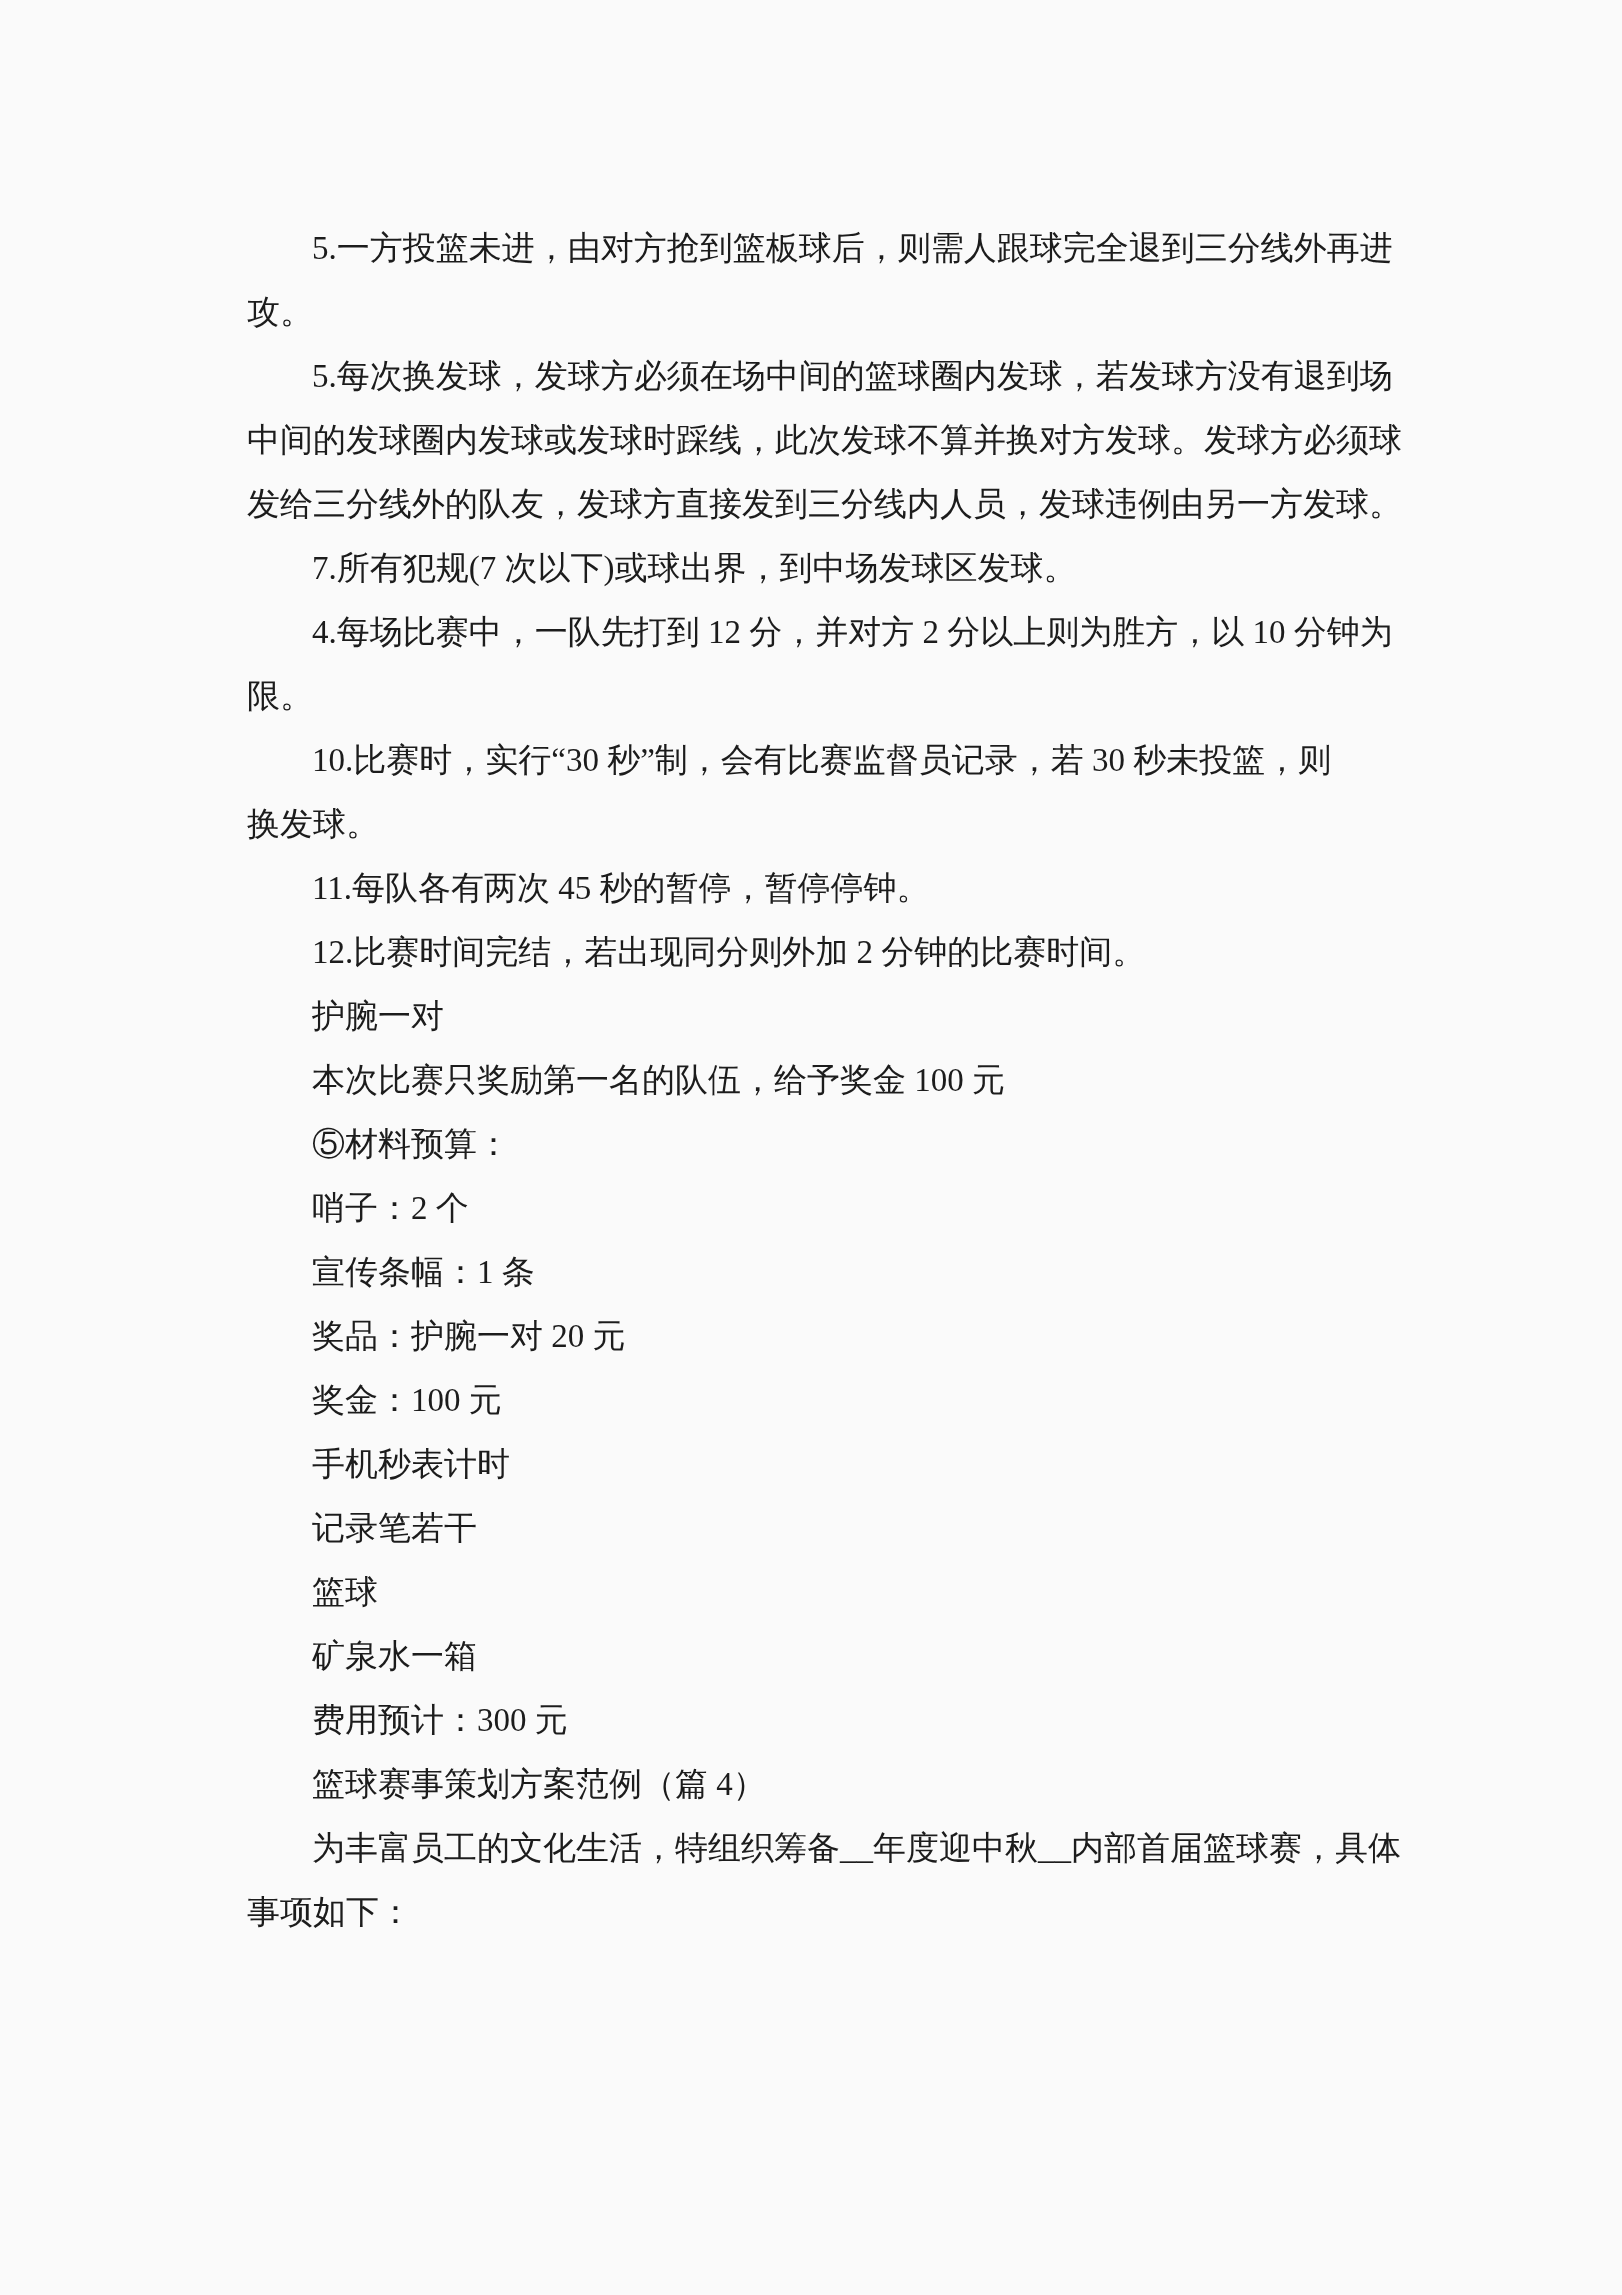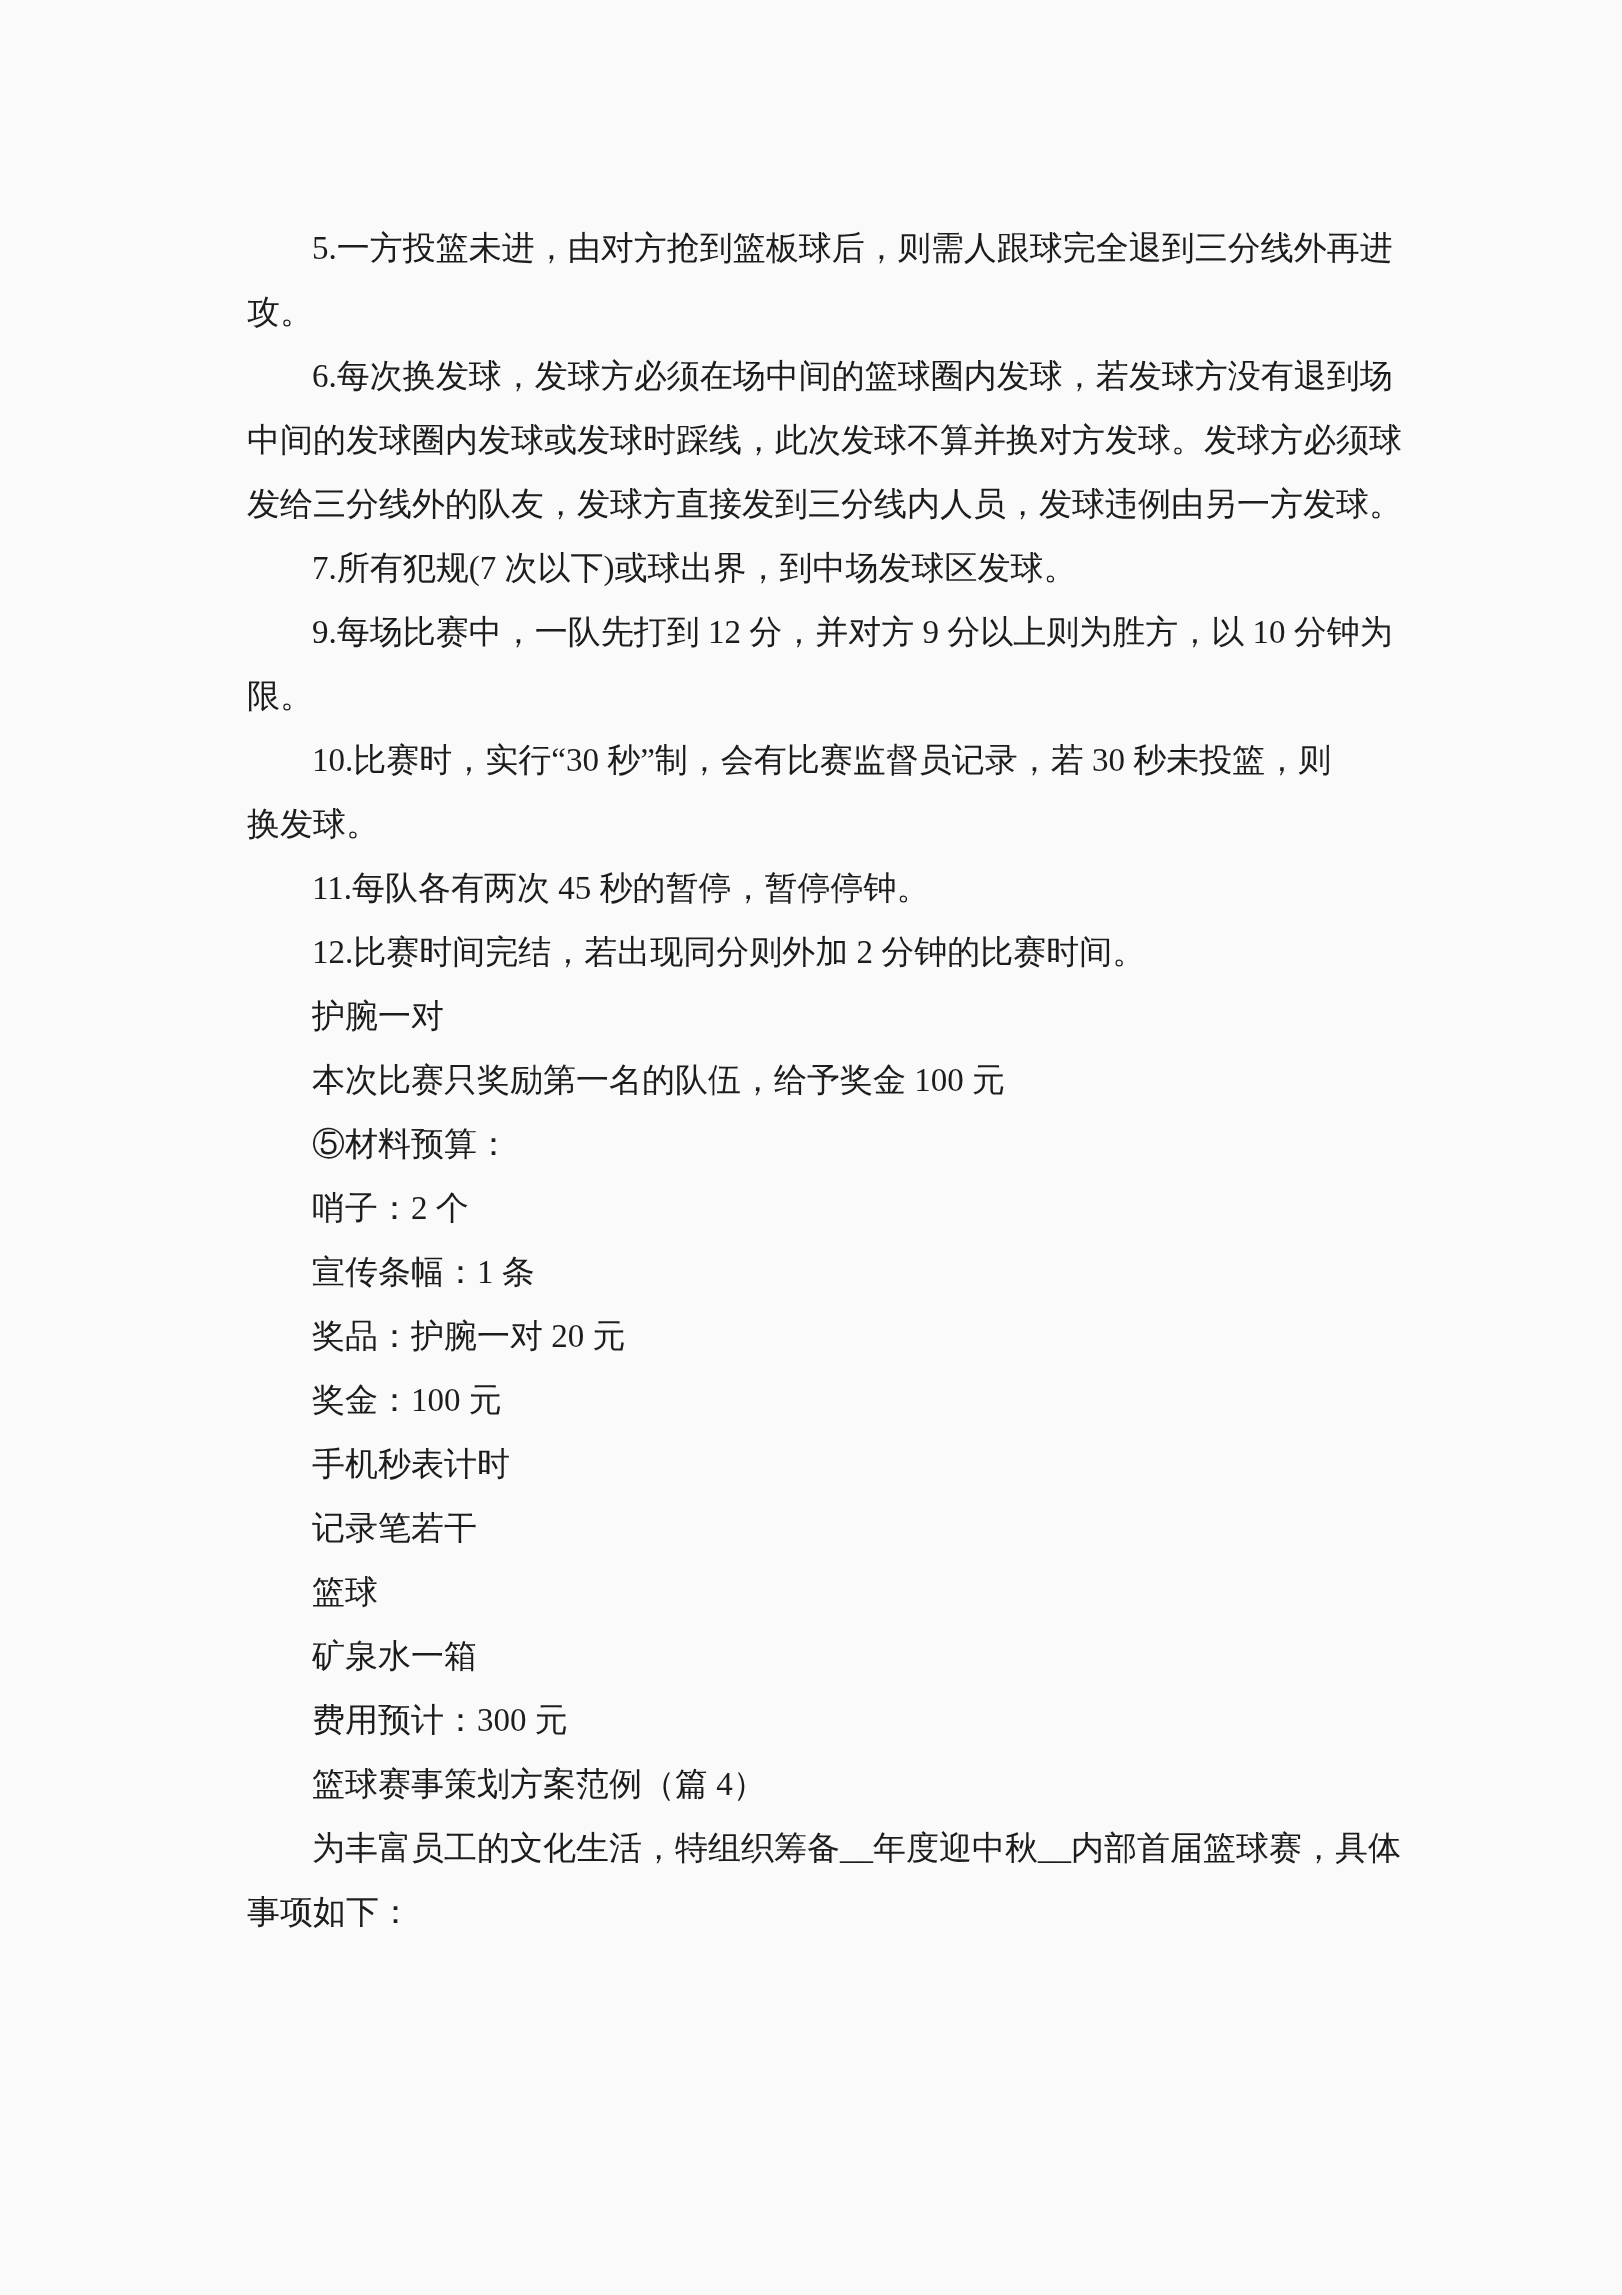--- a/index.html
+++ b/index.html
@@ -38,25 +38,25 @@
     text-indent: 65px;
   }
 </style>
 </head>
 <body>
 
 <div class="page">
   <div class="text-block">
     <div class="line indent">5.一方投篮未进，由对方抢到篮板球后，则需人跟球完全退到三分线外再进</div>
     <div class="line">攻。</div>
-    <div class="line indent">6.每次换发球，发球方必须在场中间的篮球圈内发球，若发球方没有退到场</div>
+    <div class="line indent">5.每次换发球，发球方必须在场中间的篮球圈内发球，若发球方没有退到场</div>
     <div class="line">中间的发球圈内发球或发球时踩线，此次发球不算并换对方发球。发球方必须球</div>
     <div class="line">发给三分线外的队友，发球方直接发到三分线内人员，发球违例由另一方发球。</div>
     <div class="line indent">7.所有犯规(7 次以下)或球出界，到中场发球区发球。</div>
-    <div class="line indent">9.每场比赛中，一队先打到 12 分，并对方 9 分以上则为胜方，以 10 分钟为</div>
+    <div class="line indent">4.每场比赛中，一队先打到 12 分，并对方 2 分以上则为胜方，以 10 分钟为</div>
     <div class="line">限。</div>
     <div class="line indent">10.比赛时，实行“30 秒”制，会有比赛监督员记录，若 30 秒未投篮，则</div>
     <div class="line">换发球。</div>
     <div class="line indent">11.每队各有两次 45 秒的暂停，暂停停钟。</div>
     <div class="line indent">12.比赛时间完结，若出现同分则外加 2 分钟的比赛时间。</div>
     <div class="line indent">护腕一对</div>
     <div class="line indent">本次比赛只奖励第一名的队伍，给予奖金 100 元</div>
     <div class="line indent">⑤材料预算：</div>
     <div class="line indent">哨子：2 个</div>
     <div class="line indent">宣传条幅：1 条</div>

